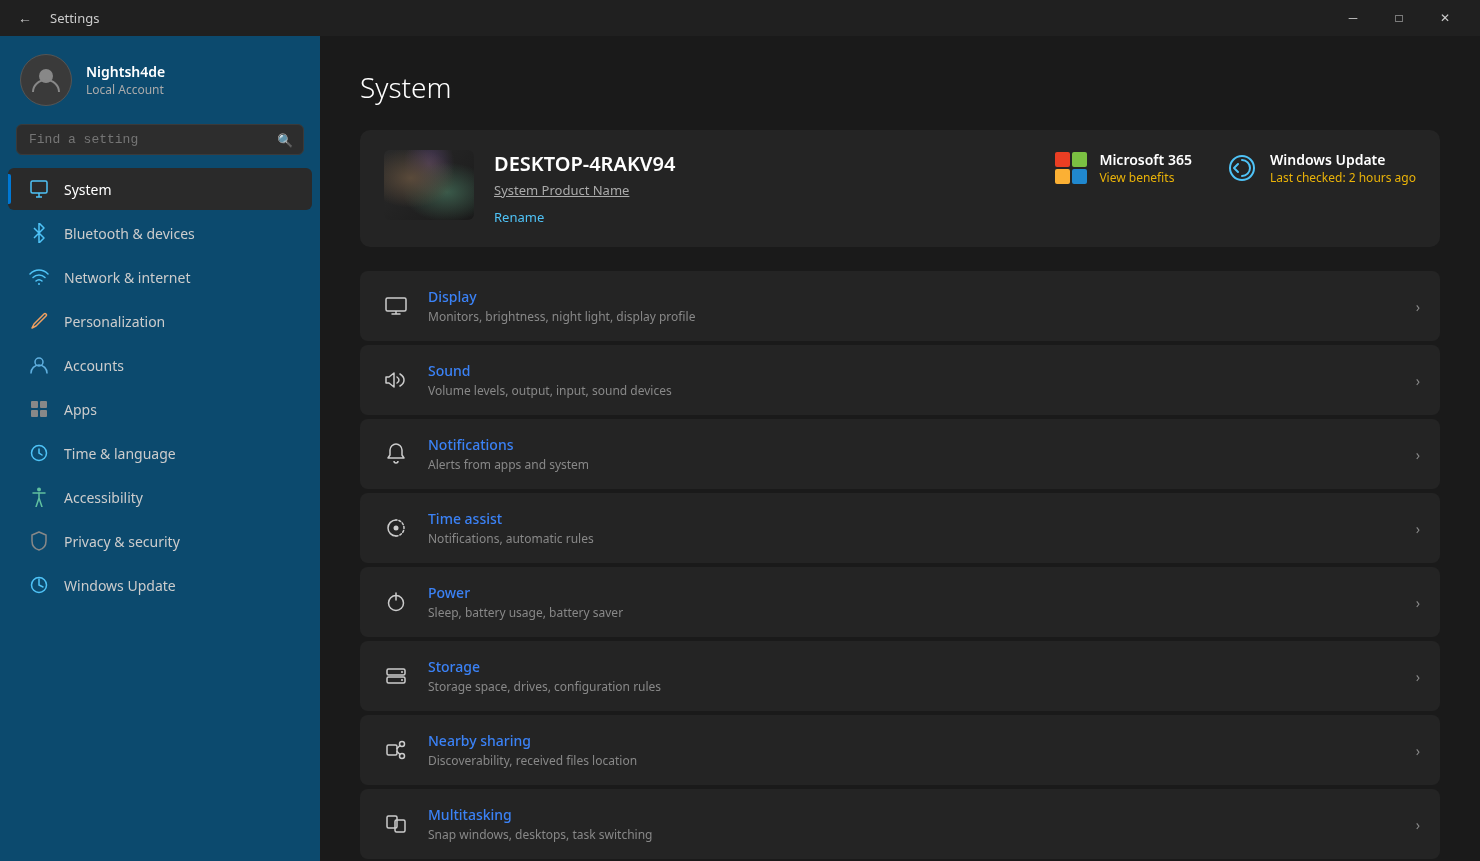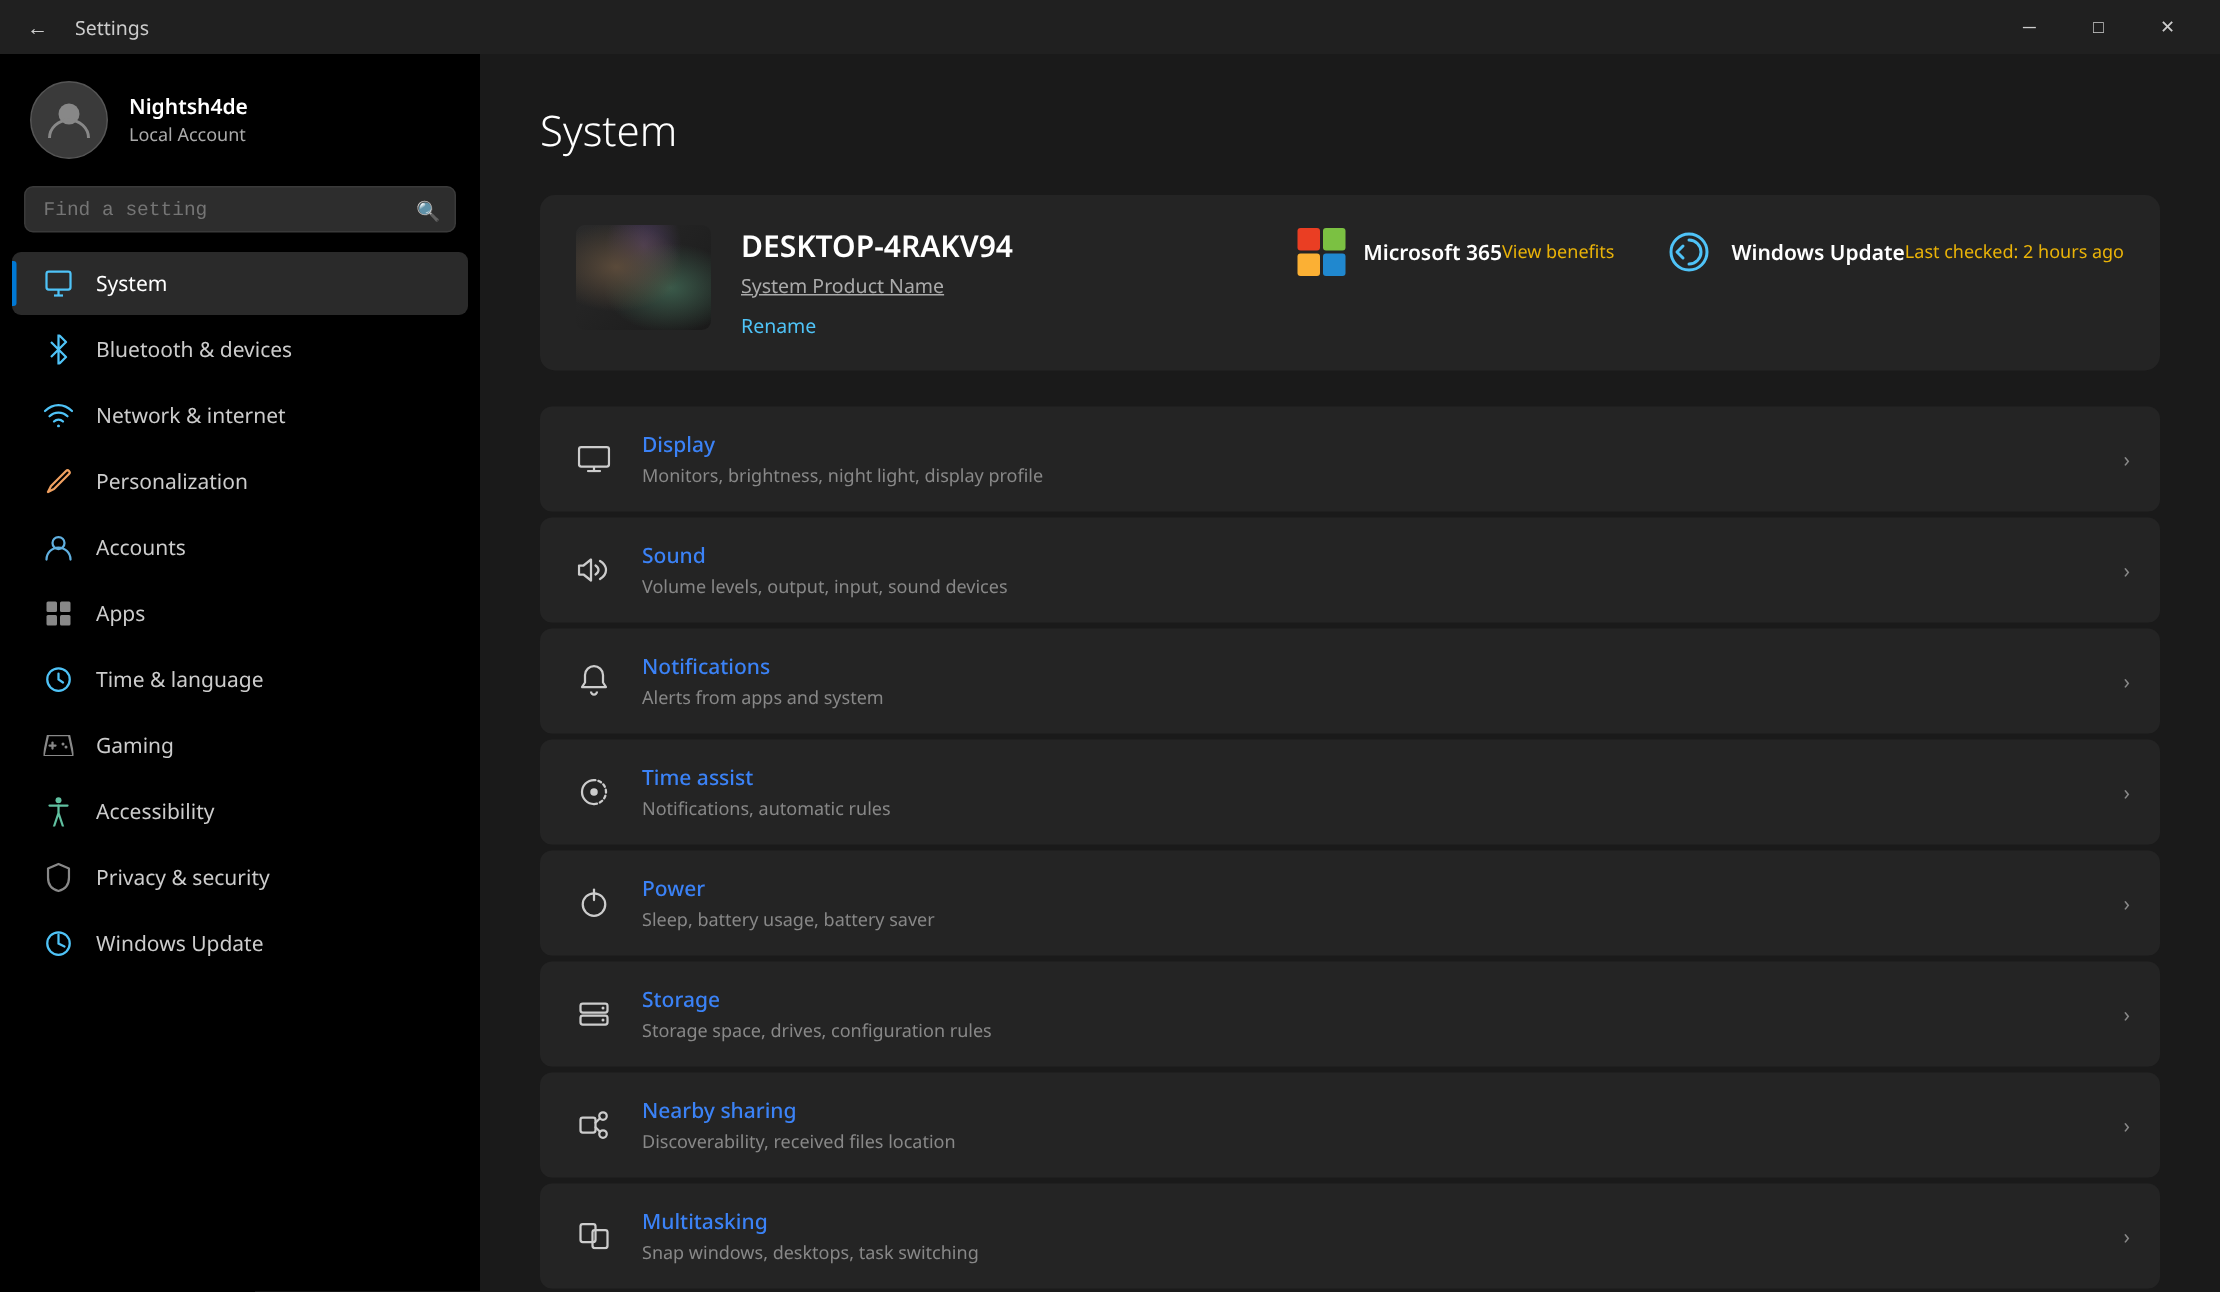--- a/index.html
+++ b/index.html
@@ -63,21 +63,21 @@
     
     .app-body {
       display: flex;
       flex: 1;
       overflow: hidden;
     }
 
     
     .sidebar {
       width: 320px;
-      background: #000000;
+      background: #0c4a6e;
       display: flex;
       flex-direction: column;
       flex-shrink: 0;
       padding-bottom: 12px;
       overflow-y: auto;
     }
 
     
     .user-section {
       display: flex;
@@ -230,21 +230,21 @@
       align-items: center;
       justify-content: center;
       flex-shrink: 0;
     }
     .microsoft365-icon {
       background: transparent;
     }
     .winupdate-icon {
       background: transparent;
     }
-    .device-extra-text { display: flex; flex-direction: row; }
+    .device-extra-text { display: flex; flex-direction: column; }
     .device-extra-title { font-size: 14px; font-weight: 600; color: #fff; }
     .device-extra-sub { font-size: 12px; color: #eab308; }
 
     
     .settings-list {
       display: flex;
       flex-direction: column;
       gap: 4px;
     }
     .settings-item {
@@ -394,32 +394,20 @@
     <div class="nav-item">
       <div class="nav-icon">
         <svg width="18" height="18" viewBox="0 0 18 18" fill="none" xmlns="http://www.w3.org/2000/svg">
           <circle cx="9" cy="9" r="7.5" stroke="#4fc3f7" stroke-width="1.5" fill="none"></circle>
           <path d="M9 5v4l3 2" stroke="#4fc3f7" stroke-width="1.5" stroke-linecap="round"></path>
         </svg>
       </div>
       <span>Time &amp; language</span>
     </div>
 
-    <div class="nav-item">
-      <div class="nav-icon">
-        <svg width="20" height="14" viewBox="0 0 20 14" fill="none" xmlns="http://www.w3.org/2000/svg">
-          <path d="M3 0h14l3 14H0L3 0z" stroke="#888" stroke-width="1.5" fill="none"></path>
-          <line x1="6" y1="5" x2="6" y2="9" stroke="#888" stroke-width="1.5" stroke-linecap="round"></line>
-          <line x1="4" y1="7" x2="8" y2="7" stroke="#888" stroke-width="1.5" stroke-linecap="round"></line>
-          <circle cx="13" cy="6" r="1" fill="#888"></circle>
-          <circle cx="15" cy="8" r="1" fill="#888"></circle>
-        </svg>
-      </div>
-      <span>Gaming</span>
-    </div>
 
     <div class="nav-item">
       <div class="nav-icon">
         <svg width="16" height="20" viewBox="0 0 16 20" fill="none" xmlns="http://www.w3.org/2000/svg">
           <circle cx="8" cy="2.5" r="2" fill="#60c0a0"></circle>
           <line x1="2" y1="6" x2="14" y2="6" stroke="#60c0a0" stroke-width="1.5" stroke-linecap="round"></line>
           <path d="M8 6v5M5 20l3-9 3 9" stroke="#60c0a0" stroke-width="1.5" stroke-linecap="round" stroke-linejoin="round"></path>
         </svg>
       </div>
       <span>Accessibility</span>

